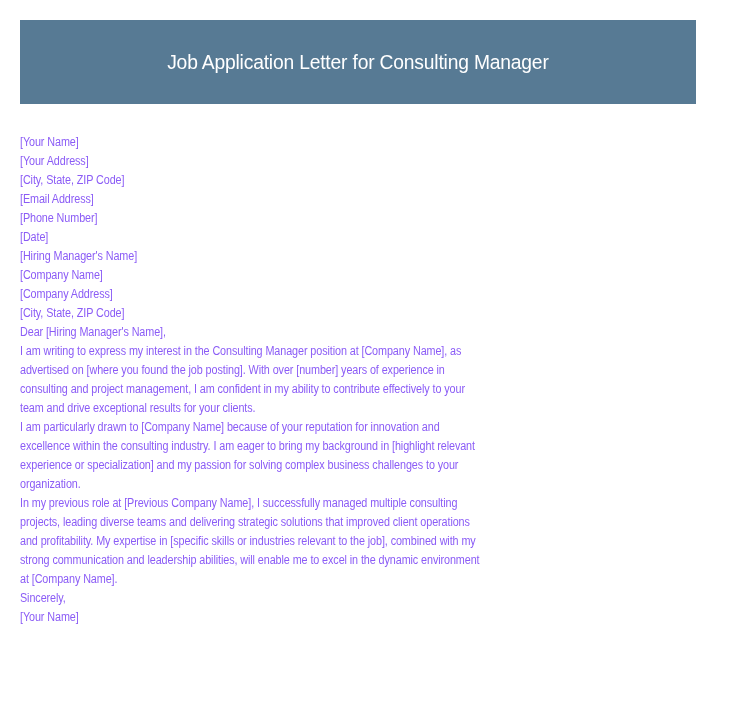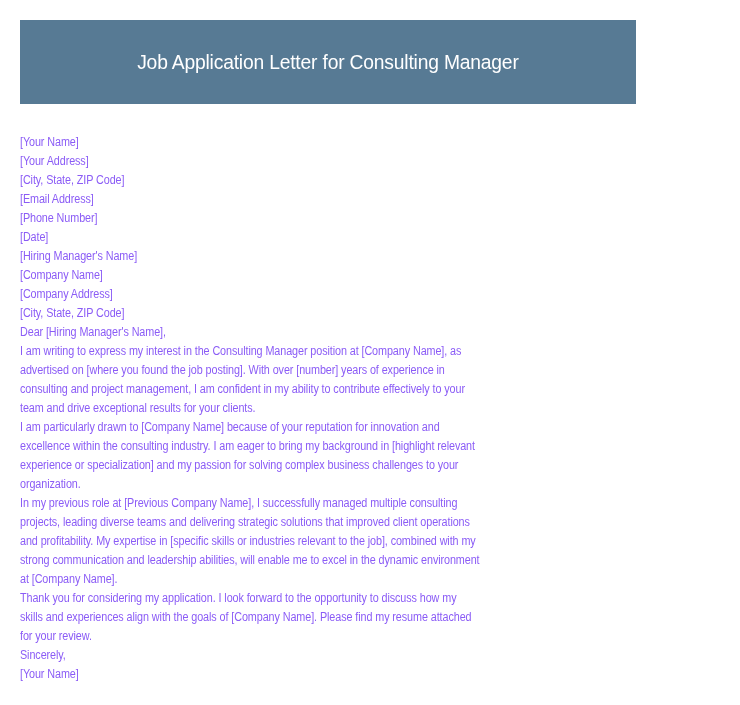--- a/index.html
+++ b/index.html
@@ -11,21 +11,21 @@
       width: 740px;
       height: 705px;
       position: relative;
       overflow: hidden;
       font-family: "Liberation Sans", "DejaVu Sans", sans-serif;
     }
     .header {
       position: absolute;
       left: 20px;
       top: 20px;
-      width: 616px;
+      width: 676px;
       height: 84px;
       background: #577a94;
       display: flex;
       align-items: center;
       justify-content: center;
     }
     .header-title {
       color: #ffffff;
       font-size: 20.5px;
       letter-spacing: -0.2px;
@@ -93,21 +93,16 @@
   </div>
 
   <div class="para">
     <span class="line">In my previous role at [Previous Company Name], I successfully managed multiple consulting</span>
     <span class="line">projects, leading diverse teams and delivering strategic solutions that improved client operations</span>
     <span class="line">and profitability. My expertise in [specific skills or industries relevant to the job], combined with my</span>
     <span class="line">strong communication and leadership abilities, will enable me to excel in the dynamic environment</span>
     <span class="line">at [Company Name].</span>
   </div>
 
-  <div class="para">
-    <span class="line">Thank you for considering my application. I look forward to the opportunity to discuss how my</span>
-    <span class="line">skills and experiences align with the goals of [Company Name]. Please find my resume attached</span>
-    <span class="line">for your review.</span>
-  </div>
 
   <span class="line">Sincerely,</span>
   <span class="line">[Your Name]</span>
 </div>
 
 </body></html>

